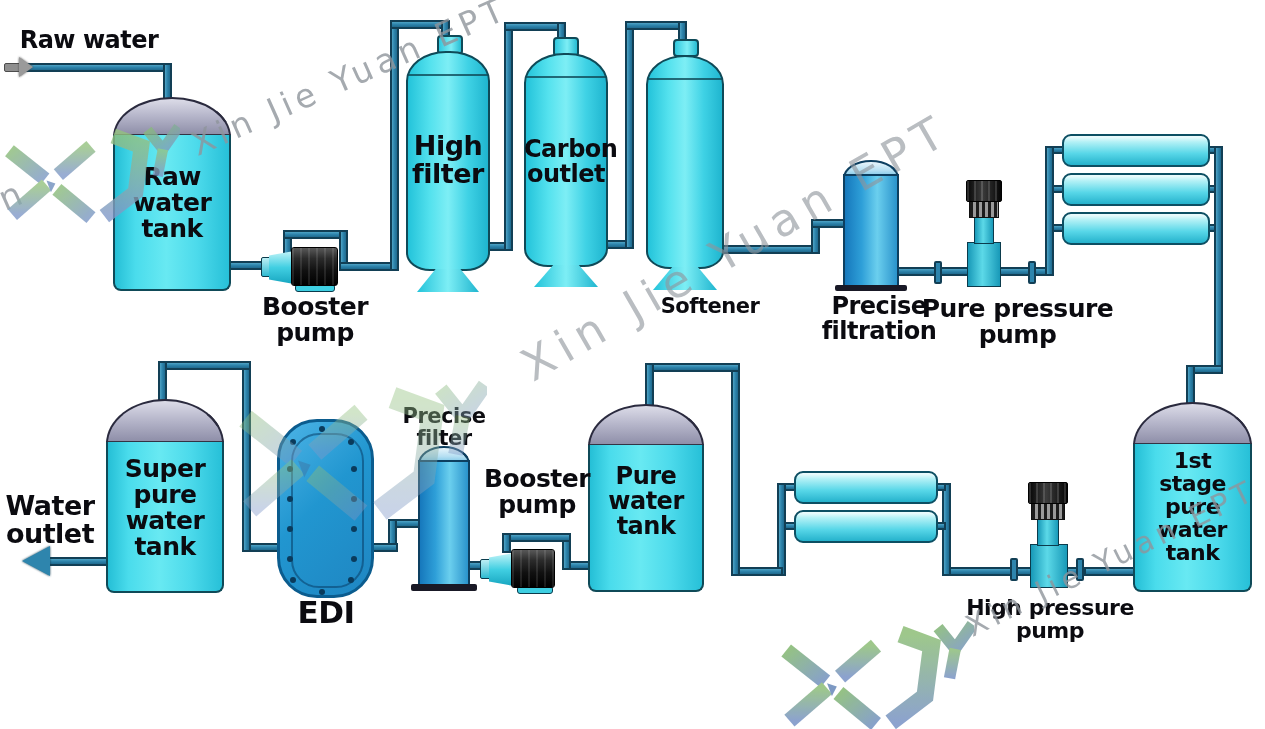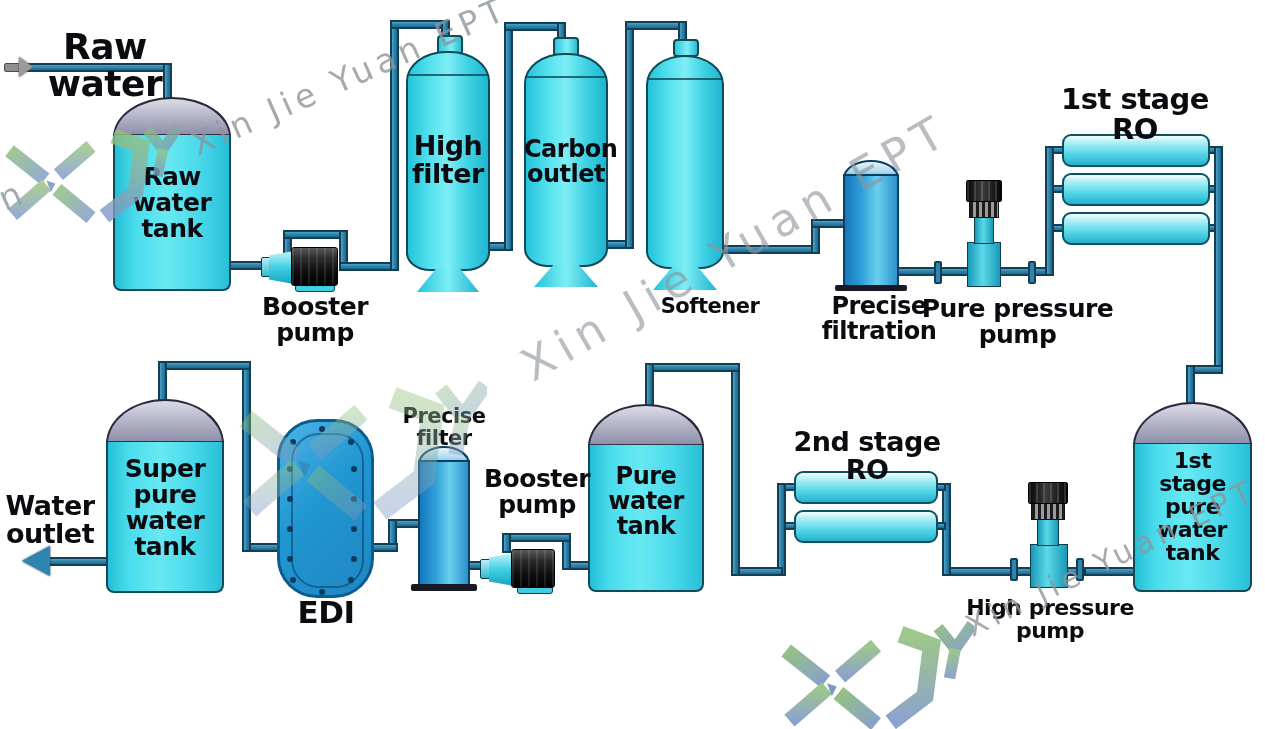--- a/index.html
+++ b/index.html
@@ -217,24 +217,22 @@
 
   <div class="bluedome" style="left:418px;top:446px;width:52px;height:18px"></div>
   <div class="bluevessel" style="left:418px;top:460px;width:52px;height:126px"></div>
   <div class="darkbase" style="left:411px;top:584px;width:66px;height:7px"></div>
   <div class="lbl" style="left:390px;top:406px;width:108px;font-size:21px">Precise
 filter</div>
 
   <div class="rotube" style="left:1062px;top:134px;width:148px;height:33px"></div>
   <div class="rotube" style="left:1062px;top:173px;width:148px;height:33px"></div>
   <div class="rotube" style="left:1062px;top:212px;width:148px;height:33px"></div>
-  <div class="lbl" style="left:1040px;top:84px;width:190px;font-size:29px">1st stage RO</div>
   <div class="rotube" style="left:794px;top:471px;width:144px;height:33px"></div>
   <div class="rotube" style="left:794px;top:510px;width:144px;height:33px"></div>
-  <div class="lbl" style="left:778px;top:428px;width:178px;font-size:27px">2nd stage RO</div>
 
   <div class="pumpsnout" style="left:261px;top:257px;width:11px;height:20px"></div>
   <div class="pumpcone" style="left:269px;top:251px;width:25px;height:33px"></div>
   <div class="pumpbase" style="left:295px;top:284px;width:40px;height:8px"></div>
   <div class="pumpbody" style="left:291px;top:247px;width:47px;height:39px"></div>
   <div class="lbl" style="left:255px;top:294px;width:120px;font-size:25px">Booster
 pump</div>
 
   <div class="pumpsnout" style="left:480px;top:559px;width:11px;height:20px"></div>
   <div class="pumpcone" style="left:489px;top:553px;width:25px;height:33px"></div>
@@ -258,21 +256,21 @@
   <div class="hpteal" style="left:1037px;top:518px;width:22px;height:28px"></div>
   <div class="hpribs" style="left:1031px;top:502px;width:34px;height:18px"></div>
   <div class="hpcap" style="left:1028px;top:482px;width:40px;height:22px"></div>
   <div class="lbl" style="left:940px;top:597px;width:220px;font-size:22px">High pressure pump</div>
 
   <div class="edi" style="left:277px;top:419px;width:97px;height:179px"></div>
   <div class="edi-inner" style="left:291px;top:433px;width:69px;height:151px"></div>
   <div class="edi-bolts" style="left:319px;top:426px"></div>
   <div class="lbl" style="left:285px;top:596px;width:82px;font-size:31px">EDI</div>
 
-  <div class="lbl" style="left:30px;top:28px;width:150px;font-size:36px">Raw water</div>
+  <div class="lbl" style="left:14px;top:28px;width:150px;font-size:24px">Raw water</div>
   <div class="lbl" style="left:0px;top:492px;width:100px;font-size:27px">Water
 outlet</div>
 
   <div class="wm" style="left:-8px;top:182px;font-size:34px;transform:rotate(-24deg);opacity:.8">n</div>
   <div class="wm" style="left:185px;top:128px;font-size:33px;transform:rotate(-24deg);opacity:.8">Xin Jie Yuan EPT</div>
   <div class="wm" style="left:512px;top:346px;font-size:45px;letter-spacing:8px;transform:rotate(-30deg);opacity:.62">Xin Jie Yuan EPT</div>
   <div class="wm" style="left:960px;top:612px;font-size:30px;transform:rotate(-26deg);opacity:.8">Xin Jie Yuan EPT</div>
 
   <svg class="logo" style="left:2px;top:112px;opacity:.8" width="178" height="134" viewBox="0 0 240 180">
     <defs>

